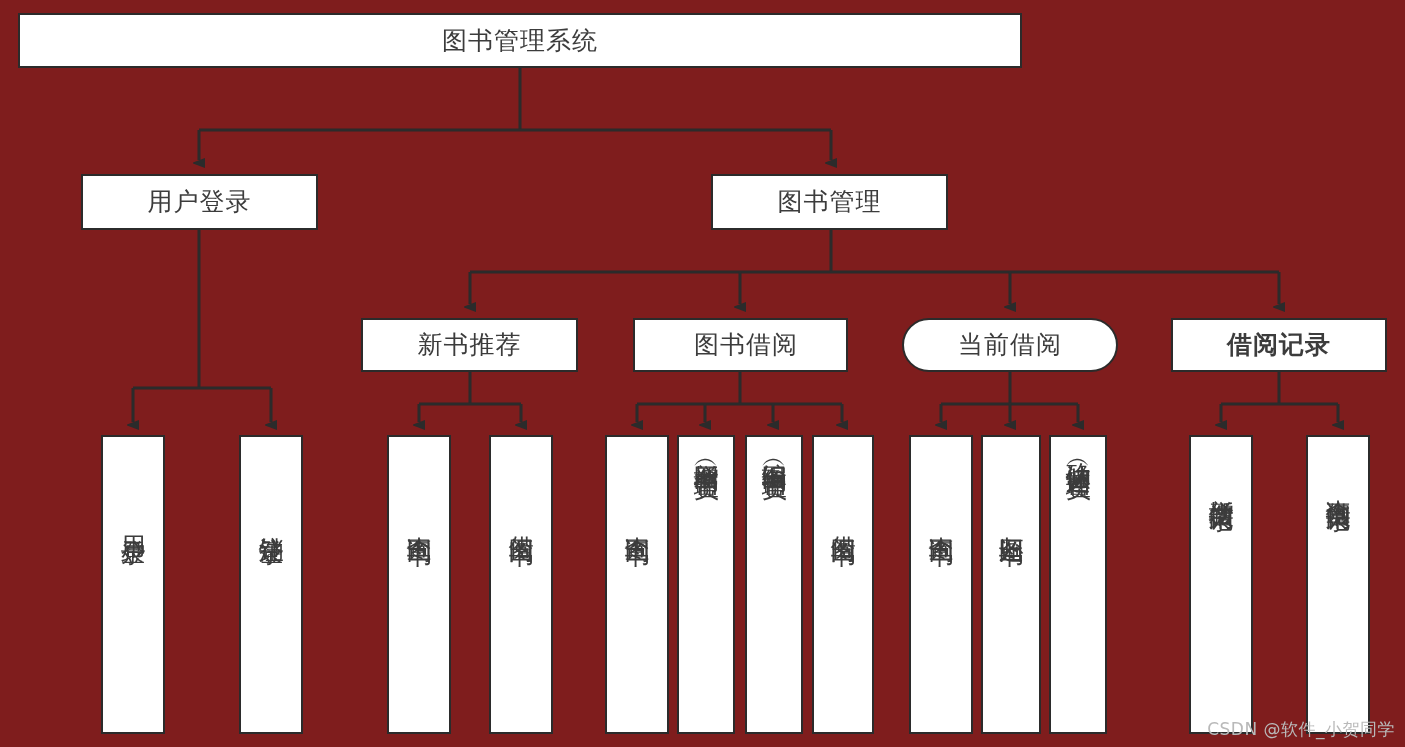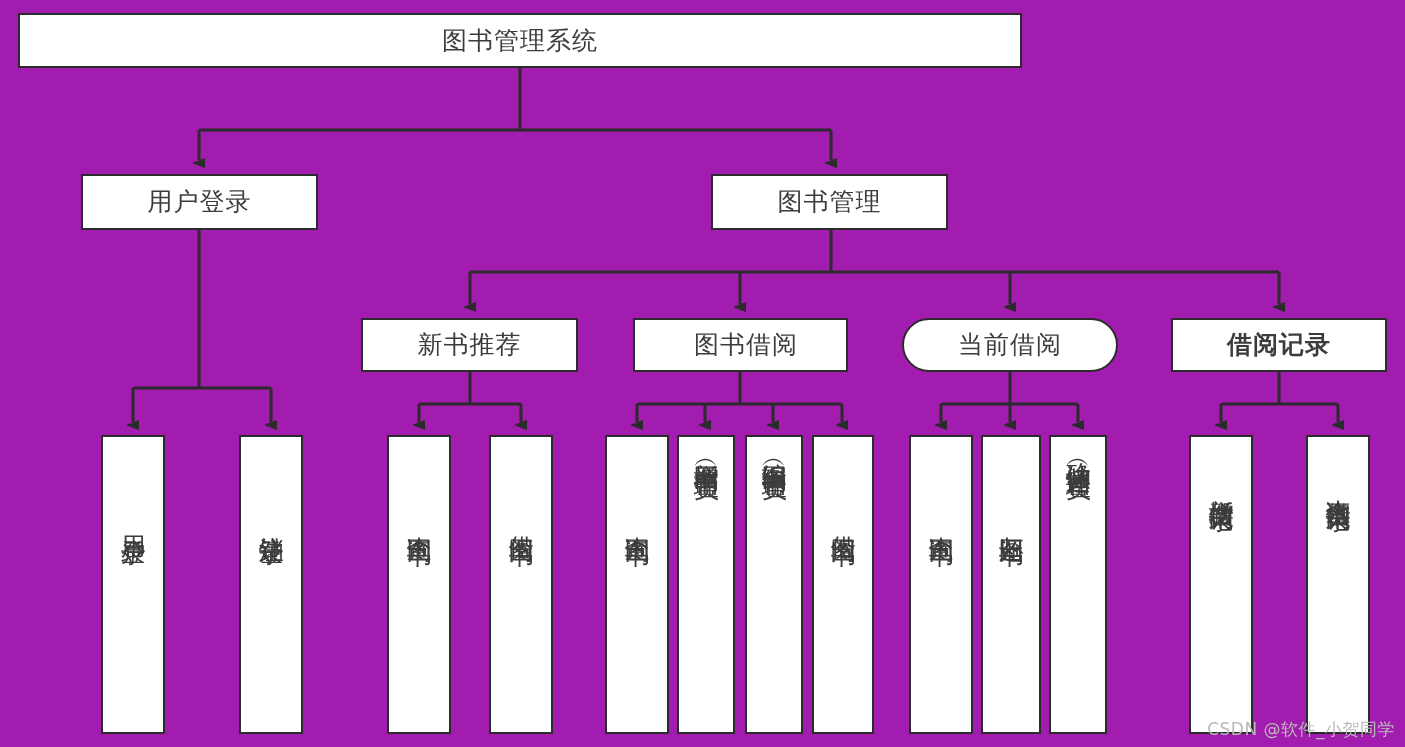--- a/index.html
+++ b/index.html
@@ -7,21 +7,21 @@
     padding: 0;
     background: #ffffff;
   }
   body {
     font-family: "DejaVu Sans", "Liberation Sans", sans-serif;
   }
   #canvas {
     position: relative;
     width: 1405px;
     height: 747px;
-    background: #a21caf;
+    background: #7f1d1d;
     overflow: hidden;
   }
   svg.edges {
     position: absolute;
     left: 0;
     top: 0;
     width: 1405px;
     height: 747px;
     pointer-events: none;
   }

